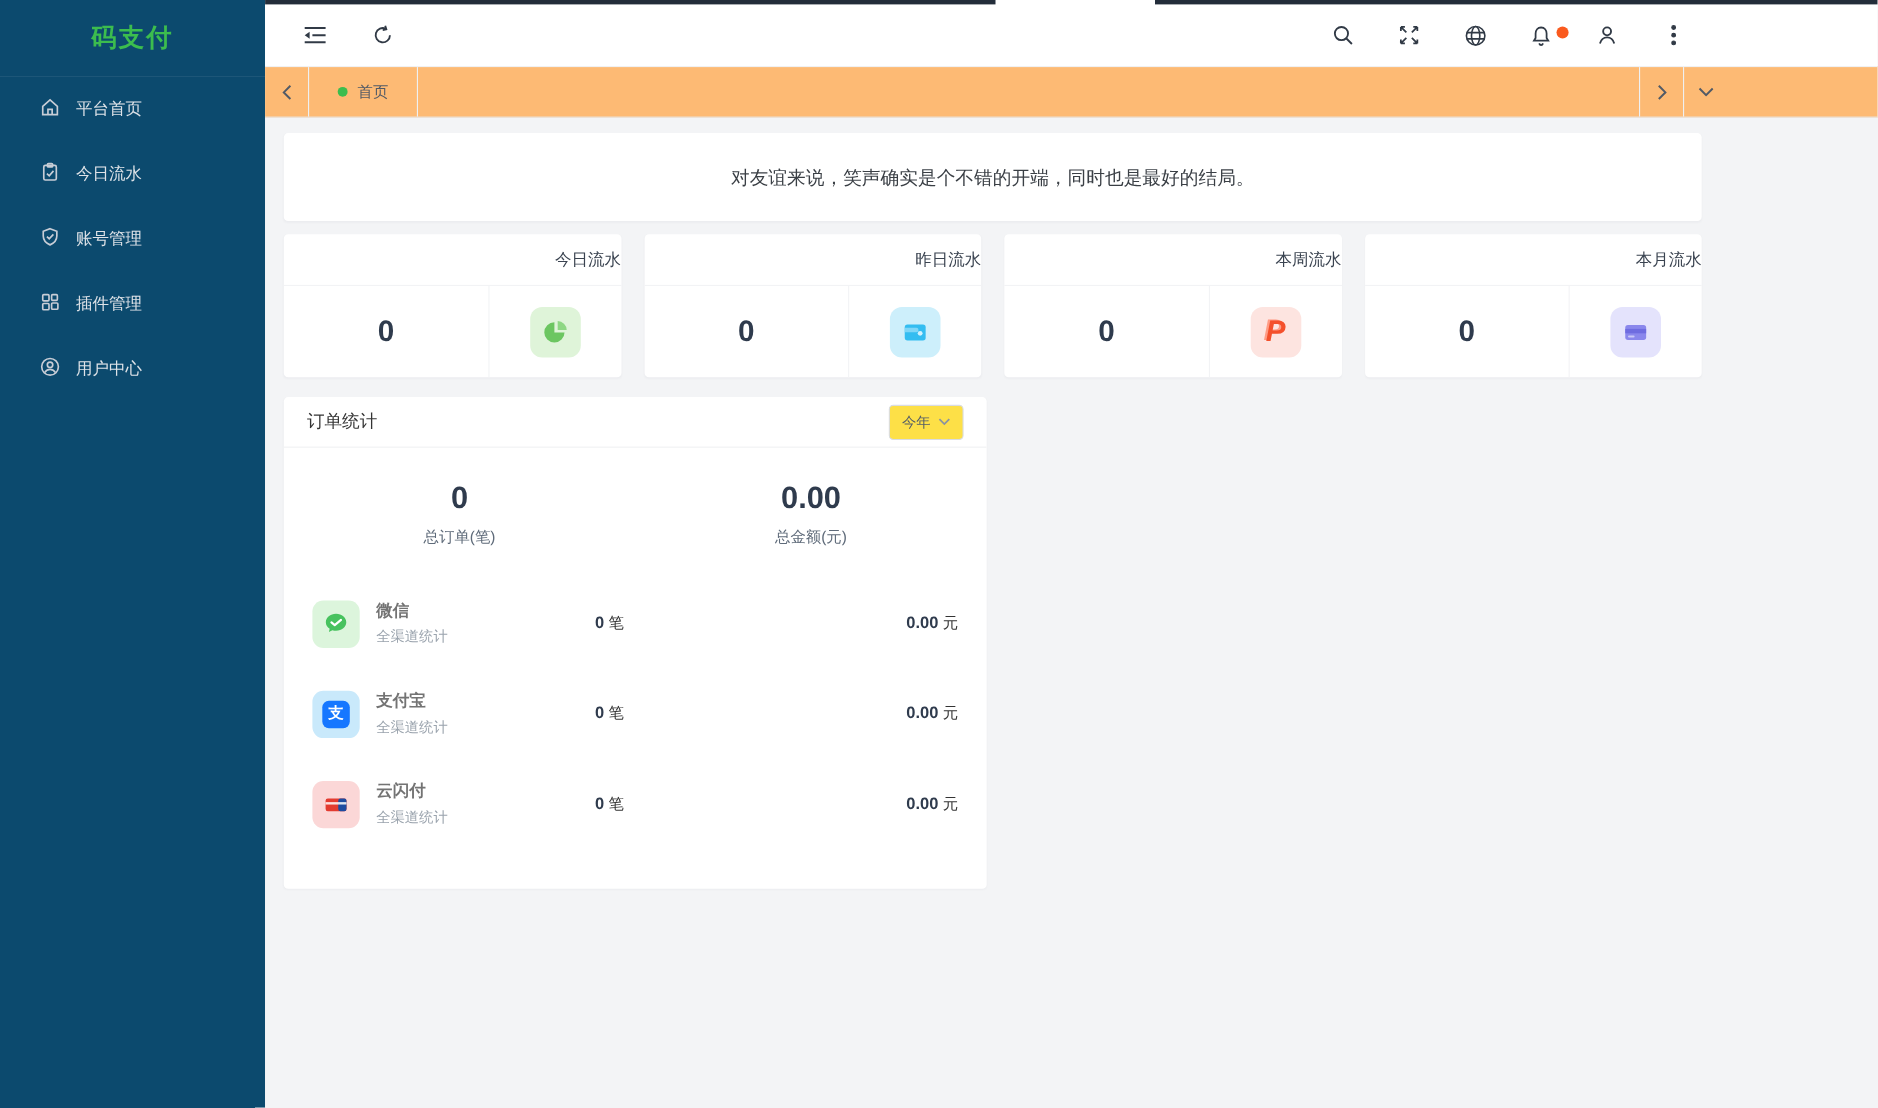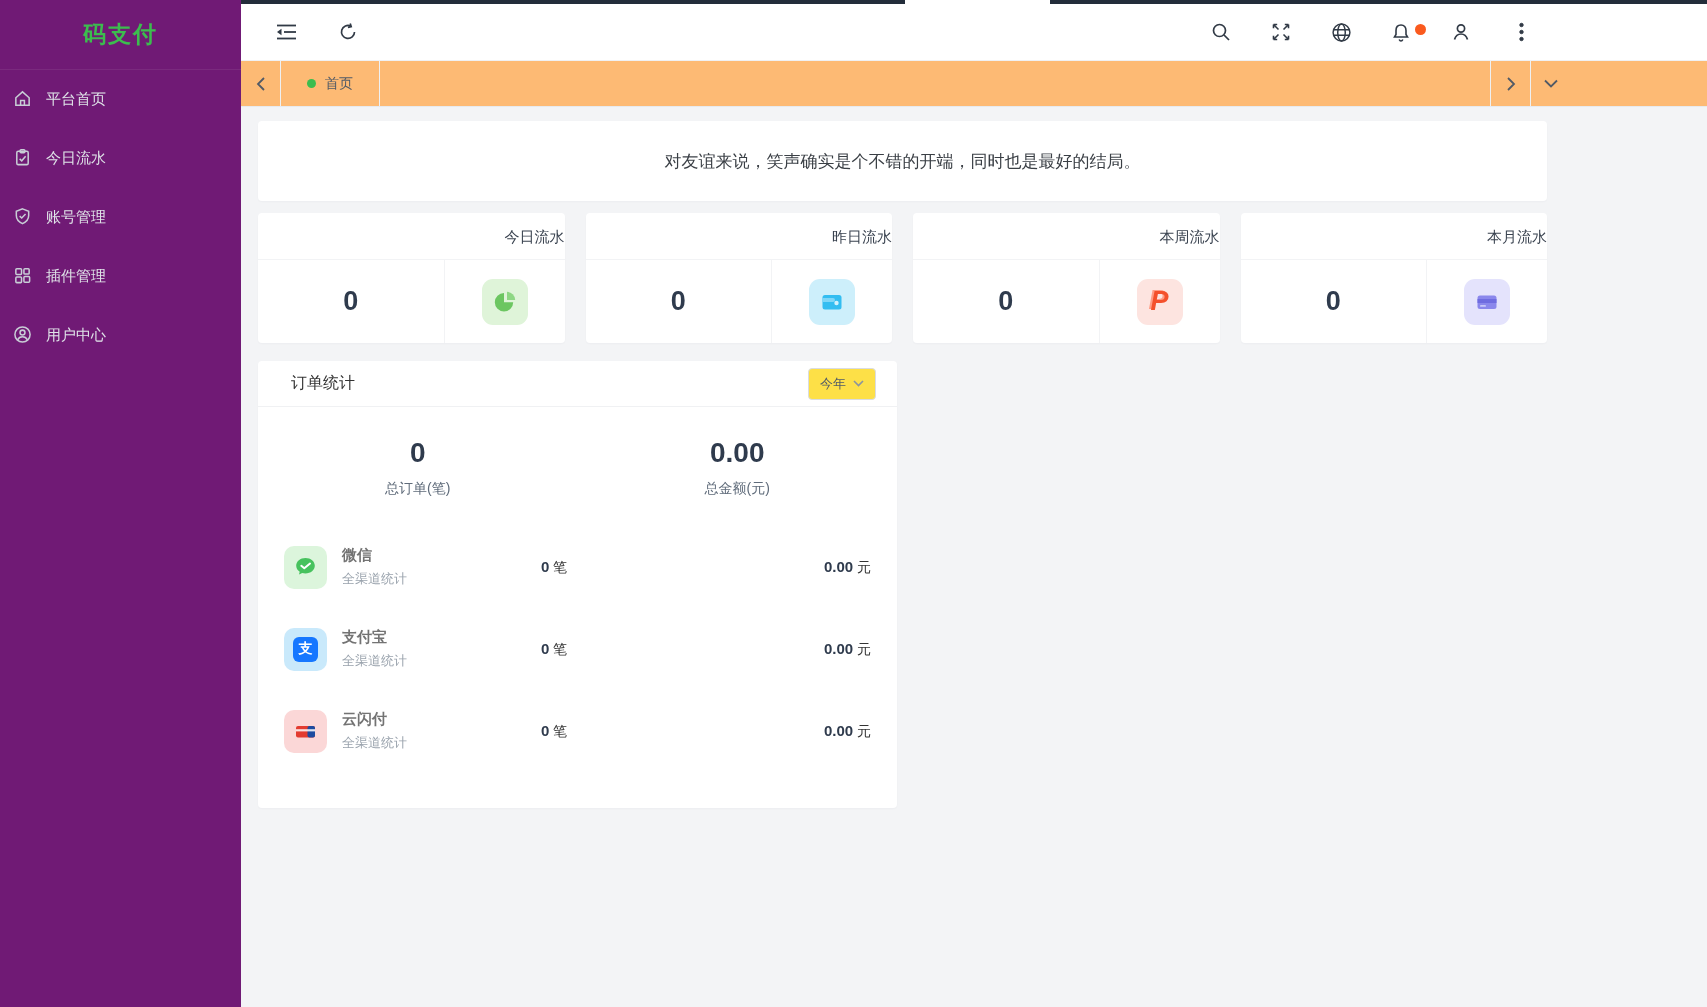--- a/index.html
+++ b/index.html
@@ -4,29 +4,29 @@
 <style>
   * { box-sizing: border-box; margin: 0; padding: 0; }
   html,body { width:1707px; height:1007px; overflow:hidden; }
   body {
     font-family: "Liberation Sans", "DejaVu Sans", sans-serif;
     background:#f3f4f6; color:#333;
   }
   .app { position:relative; width:1707px; height:1007px; display:flex; }
 
   
-  .sidebar { width:241px; height:1007px; background:#701a75; flex:0 0 241px; }
+  .sidebar { width:241px; height:1007px; background:#0c4a6e; flex:0 0 241px; }
   .logo {
     height:70px; display:flex; align-items:center; justify-content:center;
     color:#3cbd4e; font-size:23px; font-weight:bold; letter-spacing:2px;
     border-bottom:1px solid rgba(255,255,255,.07);
   }
   .nav-item {
     height:59px; display:flex; align-items:center; gap:14px;
-    padding-left:13px; color:#dfe3e8; font-size:15px; cursor:pointer;
+    padding-left:36px; color:#dfe3e8; font-size:15px; cursor:pointer;
   }
   .nav-item svg { stroke:#c8cdd6; }
 
   
   .main { flex:1; position:relative; background:#f3f4f6; }
   .topstrip { position:absolute; top:0; height:4px; background:#232d3a; z-index:5; }
   .topstrip.a { left:0; width:664px; }
   .topstrip.b { left:809px; right:0; }
 
   .topbar {
@@ -79,21 +79,21 @@
   .badge.red    { background:#fde4e0; }
   .badge.purple { background:#e4e3fc; }
   .paypal-p { font-size:27px; font-weight:bold; font-style:italic; color:#f4502c; text-shadow:-2px -1px 0 #ff9c85; }
 
   .panels { margin-top:18px; display:grid; grid-template-columns:639px 632px; gap:18px; height:447px; }
   .panel { overflow:hidden; }
   .panel-head {
     height:46px; display:flex; align-items:center; justify-content:space-between;
     padding:0 21px; border-bottom:1px solid #f0f1f3;
   }
-  .panel-title { font-size:16px; color:#333;margin-left:12px; }
+  .panel-title { font-size:16px; color:#333; }
   .range-btn {
     display:flex; align-items:center; gap:7px; border:1px solid #d9dce2; border-radius:4px;
     padding:6px 11px; font-size:13px; color:#525c68; background:#fde047; cursor:pointer;
   }
   .mini-btn {
     border:1px solid #d9dce2; border-radius:4px; padding:5px 9px; font-size:12.5px;
     color:#49525e; background:#fff; cursor:pointer;
   }
 
   .totals { display:flex; margin-top:30px; }

